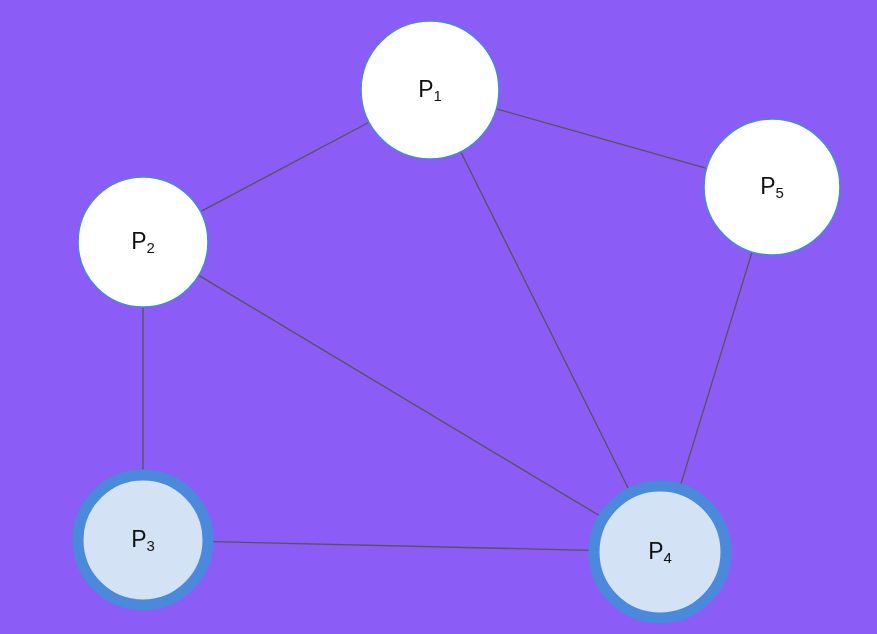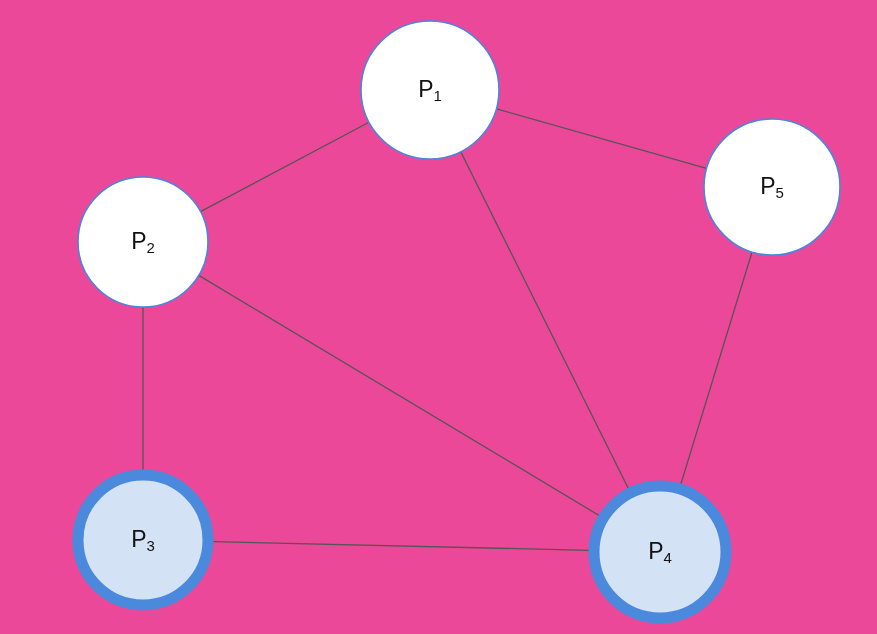--- a/index.html
+++ b/index.html
@@ -10,21 +10,21 @@
   body {
     width: 877px;
     height: 634px;
     font-family: "Liberation Sans", sans-serif;
     overflow: hidden;
   }
   #graph-canvas {
     position: relative;
     width: 877px;
     height: 634px;
-    background: #ec4899;
+    background: #8b5cf6;
   }
   svg.graph-svg {
     display: block;
     width: 877px;
     height: 634px;
   }
   .edge-line {
     stroke: #555555;
     stroke-width: 1.3;
     fill: none;

